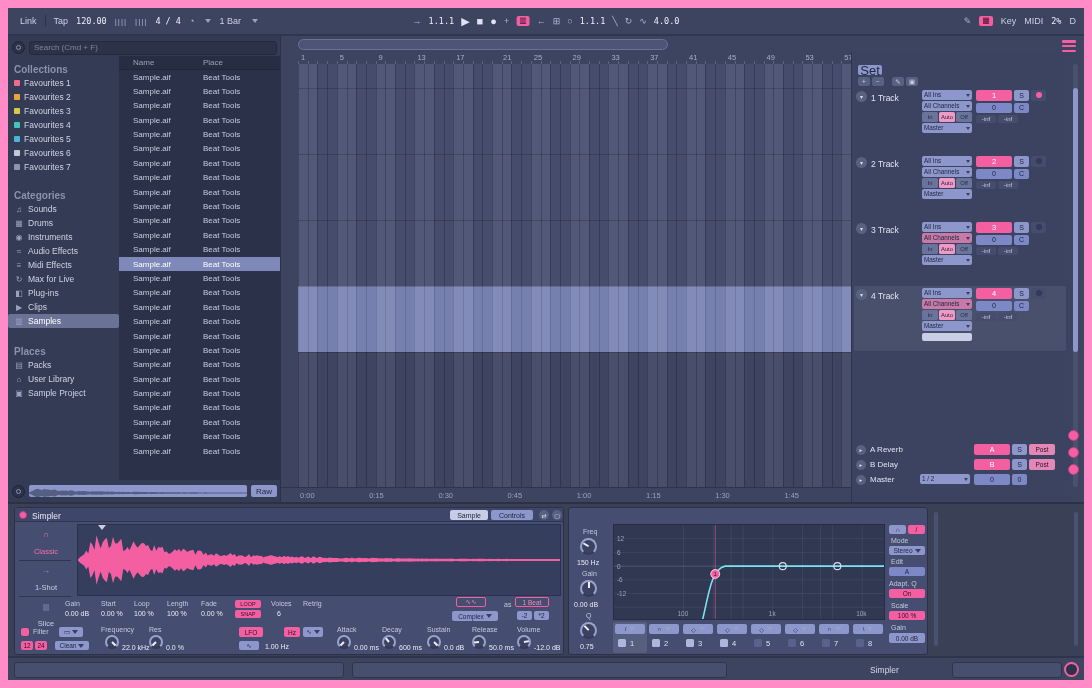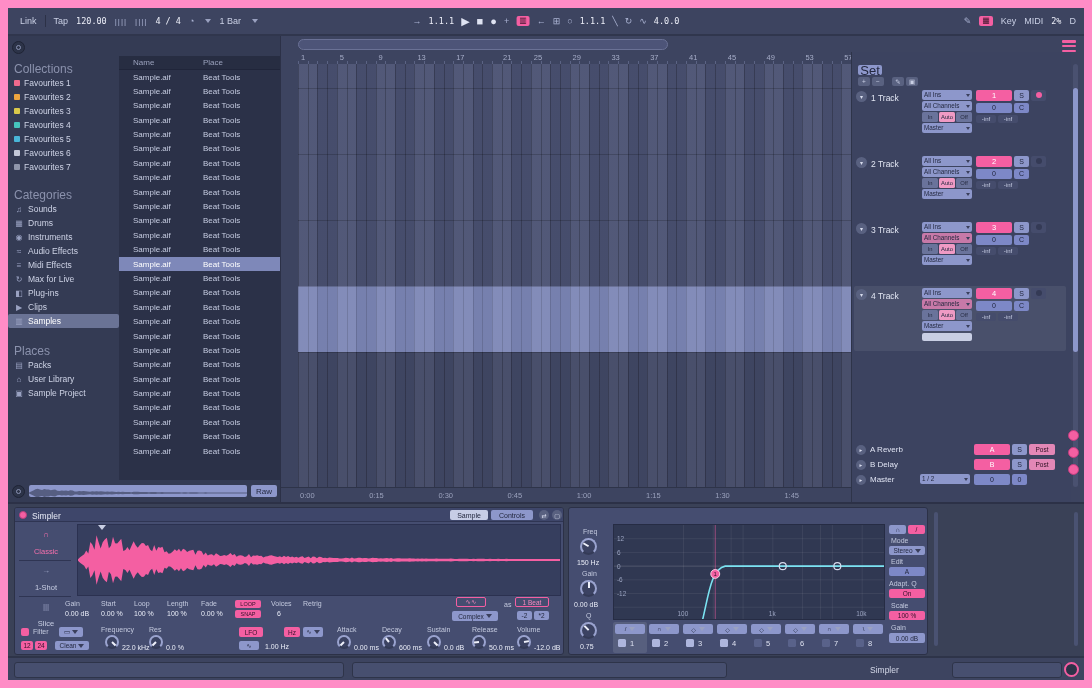--- a/index.html
+++ b/index.html
@@ -23,21 +23,21 @@
 .nudge{letter-spacing:1px;color:#aab2d2;font-size:8px;}
 
 
 .browser{position:absolute;left:0;top:28px;width:273px;height:466px;background:#343b54;border-right:1px solid #2c3147;}
 .search-row{position:absolute;left:4px;top:4px;width:265px;height:15px;display:flex;align-items:center;gap:4px;}
 .circle-btn{width:13px;height:13px;border-radius:50%;background:#2c3348;border:1px solid #1f2435;flex:none;position:relative;}
 .circle-btn i{position:absolute;left:3px;top:3px;width:5px;height:5px;border:1px solid #8a92b3;border-radius:50%;}
 .search-input{flex:1;height:14px;background:#2c3348;border:1px solid #242a3e;border-radius:3px;color:#c9cfe4;font-size:8px;padding:0 4px;outline:none;}
 .search-input::placeholder{color:#7d849f;}
 .sidebar{position:absolute;left:0;top:22px;width:111px;bottom:22px;overflow:hidden;}
-.sec-label{font-size:12px;color:#8b92ad;padding:0 6px;height:14px;display:flex;align-items:center;}
+.sec-label{font-size:10px;color:#8b92ad;padding:0 6px;height:14px;display:flex;align-items:center;font-weight:bold;}
 .side-item{height:14px;display:flex;align-items:center;gap:4px;padding:0 6px;font-size:8.5px;color:#ced3e6;white-space:nowrap;}
 .side-item.selected{background:#6a7395;color:#fff;border-radius:2px;}
 .swatch{width:6px;height:6px;border-radius:1px;flex:none;}
 .cat-icon,.place-icon{width:10px;text-align:center;font-size:8px;color:#9aa2c2;flex:none;}
 .filelist{position:absolute;left:111px;top:20px;right:0;bottom:22px;background:#2b3148;overflow:hidden;}
 .list-head{height:14px;background:#272d42;border-bottom:1px solid #20253a;position:relative;font-size:8px;color:#9aa1bc;}
 .col-name{position:absolute;left:14px;top:2px;}
 .col-place{position:absolute;left:84px;top:2px;text-align:right;}
 .file-row{height:14.4px;position:relative;font-size:8px;color:#c5cbe0;}
 .file-row.selected{background:#7e88b9;color:#ffffff;}
@@ -192,20 +192,21 @@
       <span class="tval">2%</span>
       <span class="tbtn">D</span>
     </div>
   </div>
 
   <div class="browser">
     <div class="search-row">
       <span class="circle-btn">
           <i></i>
         </span>
+      <input class="search-input" placeholder="Search (Cmd + F)" style="">
     </div>
     <div class="sidebar">
       <div class="sec-label" style="margin-top:4px;">Collections</div>
       <div id="collections-list">
           <div class="side-item">
             <span class="swatch" style="background: rgb(239, 106, 141);"></span>
             <span>Favourites 1</span>
           </div>
           <div class="side-item">
             <span class="swatch" style="background: rgb(237, 164, 63);"></span>

